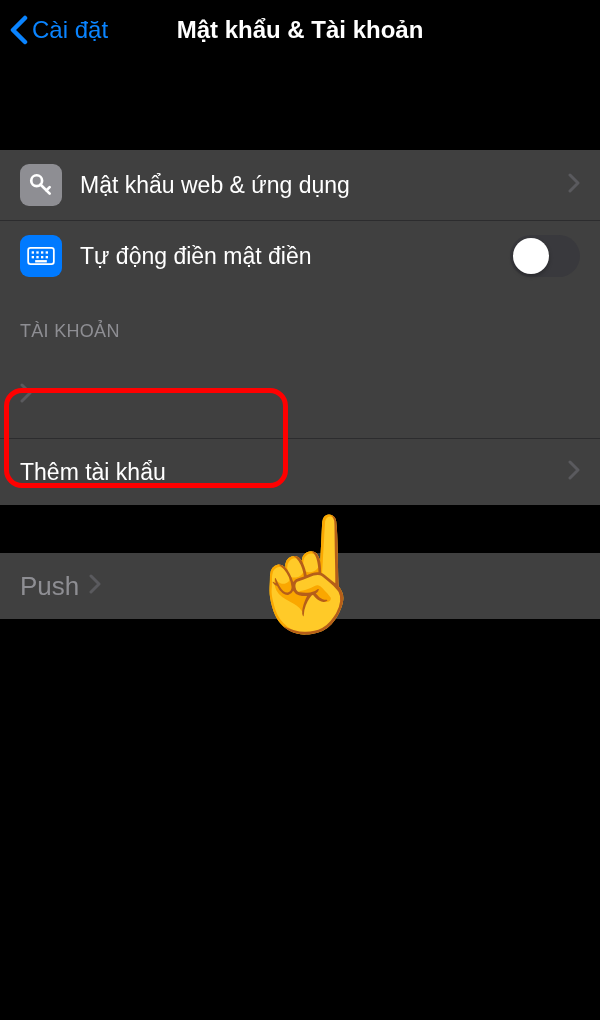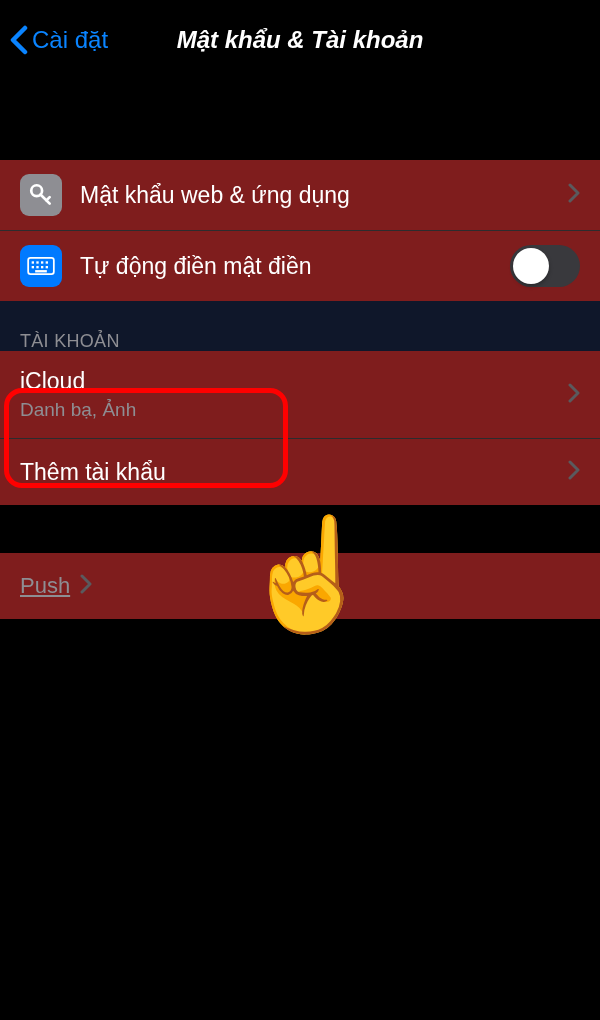--- a/index.html
+++ b/index.html
@@ -13,21 +13,20 @@
       height: 1020px;
       background: #000;
       color: #fff;
       overflow: hidden;
     }
     .header {
       display: flex;
       align-items: center;
       padding: 16px 10px;
       height: 60px;
-      margin-top: 10px;
     }
     .back-btn {
       display: flex;
       align-items: center;
       color: #0A84FF;
       font-size: 24px;
       cursor: pointer;
     }
     .back-btn svg {
       width: 18px;
@@ -35,28 +34,27 @@
       margin-right: 4px;
     }
     .title {
       position: absolute;
       left: 50%;
       transform: translateX(-50%);
       color: #fff;
       font-size: 24px;
       font-weight: 600;
       white-space: nowrap;
-      font-style: italic;
     }
     .gap {
       height: 90px;
       background: #000;
     }
     .section {
-      background: #7f1d1d;
+      background: #404040;
     }
     .row {
       display: flex;
       align-items: center;
       padding: 14px 20px;
       min-height: 66px;
       border-bottom: 1px solid #2c2c2e;
       position: relative;
     }
     .row:last-child {
@@ -77,24 +75,23 @@
     }
     .icon-keyboard {
       background: #007aff;
     }
     .row-label {
       font-size: 23px;
       color: #fff;
       flex: 1;
     }
     .row-value {
-      font-size: 22px;
+      font-size: 26px;
       color: #8e8e93;
       margin-right: 10px;
-      text-decoration: underline;
     }
     .chevron {
       color: #5a5a5e;
     }
     .chevron svg {
       width: 12px;
       height: 20px;
     }
     .toggle {
       width: 70px;
@@ -108,22 +105,22 @@
       position: absolute;
       top: 3px;
       left: 3px;
       width: 36px;
       height: 36px;
       background: #fff;
       border-radius: 50%;
       box-shadow: 0 2px 4px rgba(0,0,0,0.3);
     }
     .section-gap {
-      height: 50px;
-      background: #0f172a;
+      height: 60px;
+      background: #404040;
     }
     .section-header {
       font-size: 18px;
       color: #8e8e93;
       padding: 0 20px 10px;
       letter-spacing: 0.3px;
     }
     .row-twoline {
       display: flex;
       flex-direction: column;
@@ -207,24 +204,20 @@
   </div>
 </div>
 
 <div class="section-gap">
   <div style="height: 30px"></div>
   <div class="section-header">TÀI KHOẢN</div>
 </div>
 
 <div class="section">
   <div class="row row-no-icon" style="min-height:88px">
-    <div class="row-twoline">
-      <div class="row-title">iCloud</div>
-      <div class="row-subtitle">Danh bạ, Ảnh</div>
-    </div>
     <div class="chevron">
       <svg viewBox="0 0 12 20" fill="none" stroke="#5a5a5e" stroke-width="3" stroke-linecap="round" stroke-linejoin="round">
         <polyline points="2,2 10,10 2,18"></polyline>
       </svg>
     </div>
   </div>
   <div class="row row-no-icon">
     <div class="row-label">Thêm tài khẩu</div>
     <div class="chevron">
       <svg viewBox="0 0 12 20" fill="none" stroke="#5a5a5e" stroke-width="3" stroke-linecap="round" stroke-linejoin="round">

